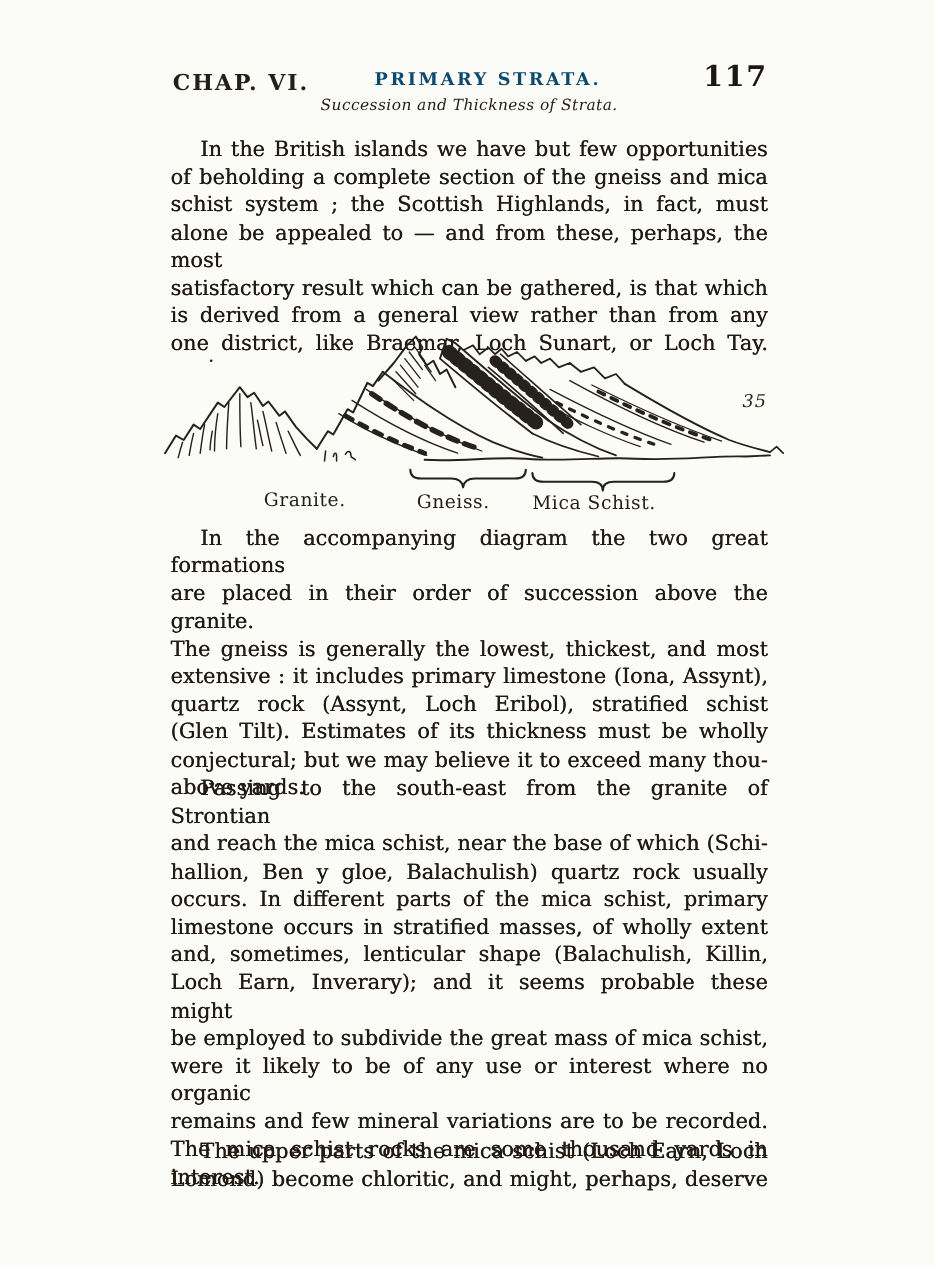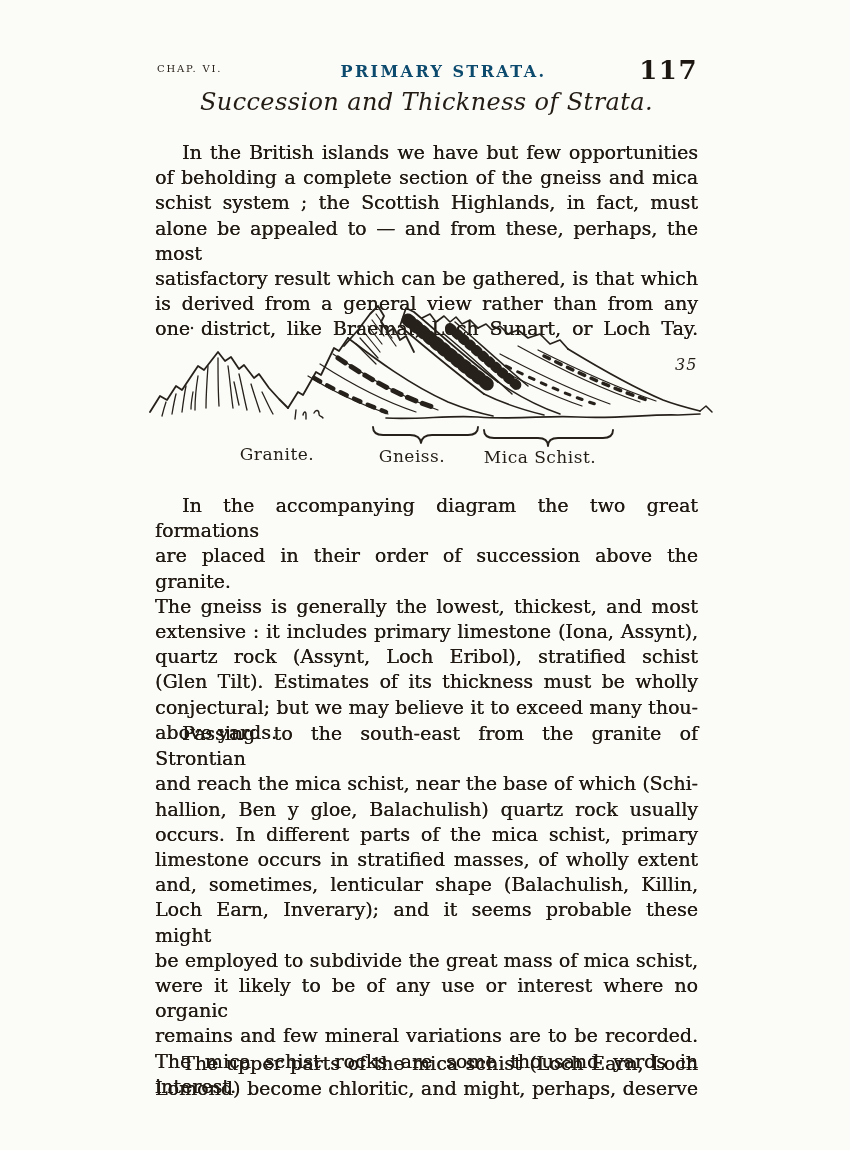--- a/index.html
+++ b/index.html
@@ -8,42 +8,41 @@
     position:relative;width:850px;height:1150px;overflow:hidden;
     background:#fbfbf7;
     color:#201a13;
     font-family:"DejaVu Serif","Liberation Serif",serif;
   }
   .col{position:absolute;left:155px;top:0;width:543px;height:1150px;}
 
   .running-head{position:absolute;top:58px;left:0;width:100%;height:30px;}
   .chap{
     position:absolute;left:2px;top:5px;
-    font-size:10px;font-weight:normal;letter-spacing:1.8px;color:#241e16;
+    font-size:20px;font-weight:bold;letter-spacing:1.8px;color:#241e16;
   }
   .rtitle{
     position:absolute;left:calc(50% + 17px);top:4px;transform:translateX(-50%);
     font-size:16px;font-weight:bold;letter-spacing:2.4px;color:#0c4a6e;white-space:nowrap;
   }
   .pnum{
     position:absolute;right:0;top:-3px;
     font-size:26px;font-weight:bold;letter-spacing:1.5px;color:#1c1710;
   }
 
   .stitle{
     position:absolute;top:88px;left:0;width:100%;margin:0;
     text-align:center;font-style:italic;font-weight:normal;
-    font-size:24px;letter-spacing:.4px;color:#221c14;
+    font-size:14px;letter-spacing:.4px;color:#221c14;
   }
 
   .para{
     position:absolute;left:0;width:543px;
     font-size:19px;line-height:25.2px;
     text-shadow:.25px 0 0 currentColor; 
-    margin-top:16px;
   }
   .p1{top:124px}
   .p2{top:477px}
   .p3{top:705px}
   .p4{top:1035px}
   .line{text-align:justify;text-align-last:justify;}
   .line.first{text-indent:27px;}
   .line.short{text-align-last:left;}
 
   svg.figure{position:absolute;left:148px;top:302px;}

